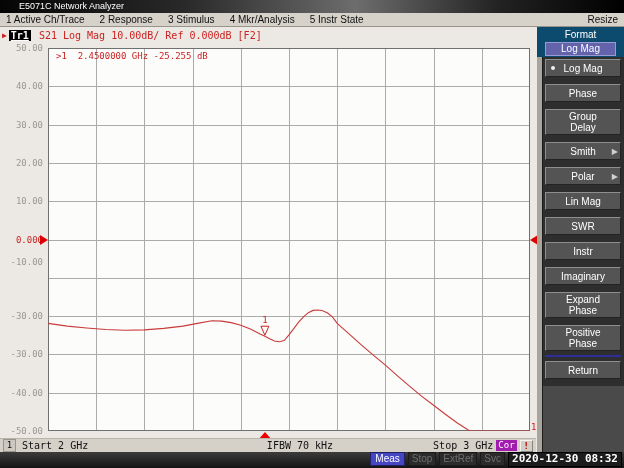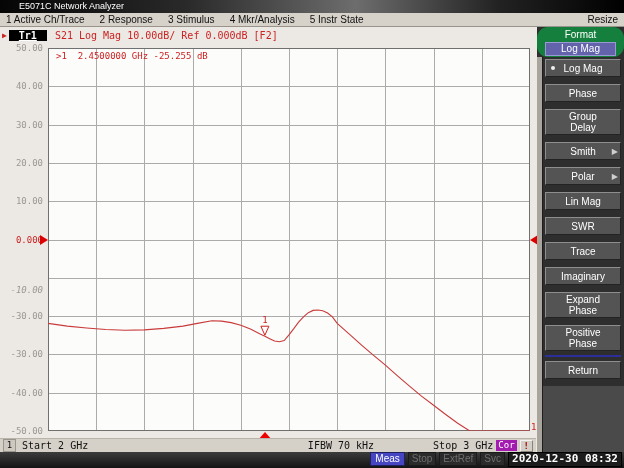--- a/index.html
+++ b/index.html
@@ -16,21 +16,21 @@
     border-bottom:1px solid #98948c;display:flex;align-items:center;gap:15px;
     padding:0 6px;font-size:10px;color:#101010;box-sizing:border-box;}
   .menubar .mspacer{flex:1;}
 
   
   .content{position:absolute;top:27px;left:0;width:537px;height:425px;background:#ece9e4;}
 
   .traceinfo{position:absolute;top:3px;left:2px;display:flex;align-items:center;gap:2px;
     font-family:"DejaVu Sans Mono",monospace;font-size:10px;color:#c22;white-space:pre;}
   .tr-arrow{color:#c22;font-size:8px;}
-  .tr-chip{background:#000000;color:#fff;padding:0 10px;font-weight:bold;text-decoration:underline;}
+  .tr-chip{background:#000000;color:#fff;padding:0 2px;font-weight:bold;text-decoration:underline;}
 
   .plot{position:absolute;left:48px;top:21px;width:482px;height:383px;background:#fcfcfb;}
   .plot svg{position:absolute;left:0;top:0;}
 
   .marker-readout{position:absolute;left:56px;top:24px;z-index:5;
     font-family:"DejaVu Sans Mono",monospace;font-size:9px;color:#c22;white-space:pre;}
 
   .ylabel{position:absolute;left:0;width:43px;text-align:right;
     font-family:"DejaVu Sans Mono",monospace;font-size:9px;color:#9b9892;}
   .ylabel.ref{color:#c22;}
@@ -44,29 +44,29 @@
   .trace-end{position:absolute;left:531px;font-family:"DejaVu Sans Mono",monospace;
     font-size:9px;color:#c22;}
 
   
   .stimbar{position:absolute;left:0;bottom:0;width:536px;height:14px;background:#d5d1c9;
     border-top:1px solid #b8b4ac;display:flex;align-items:center;box-sizing:border-box;
     font-family:"DejaVu Sans Mono",monospace;font-size:10px;color:#111;padding:0 3px;}
   .ch-box{border:1px solid #9a968e;background:#cdc9c1;min-width:9px;height:11px;
     line-height:10px;text-align:center;font-size:9px;margin-right:6px;padding:0 1px;}
   .stim-start{flex:1;}
-  .stim-ifbw{flex:0;white-space:nowrap;margin-right:59px;}
+  .stim-ifbw{flex:0;white-space:nowrap;margin-right:100px;}
   .stim-right{display:flex;align-items:center;gap:3px;}
   .cor-chip{background:#a21caf;color:#fff;font-size:9px;padding:0 2px;line-height:11px;}
   .alert-chip{background:#d2cec6;color:#a00;font-size:9px;font-weight:bold;
     border:1px solid;border-color:#f4f2ee #88847c #88847c #f4f2ee;padding:0 3px;line-height:10px;}
 
   
   .sidebar{position:absolute;top:27px;left:537px;width:87px;height:425px;background:#2e2e2e;}
-  .sb-header{position:relative;height:30px;background:#15803d;border-radius:11px;}
+  .sb-header{position:relative;height:30px;background:#0c4a6e;}
   .sb-format{color:#fff;font-size:10px;text-align:center;padding-top:2px;}
   .sb-chip{position:absolute;left:8px;right:8px;top:15px;height:12px;background:#6263ab;
     border:1px solid #9a9ad2;color:#fff;font-size:10px;text-align:center;line-height:11px;}
   .sb-scroll{position:absolute;left:0;top:30px;bottom:0;width:5px;background:#a9a59d;
     border-right:1px solid #1d1d1d;}
   .sb-body{position:absolute;left:6px;right:0;top:30px;bottom:0;display:flex;
     flex-direction:column;padding:2px 3px 0 2px;box-sizing:border-box;}
   .sb-btn{position:relative;min-height:18px;margin-bottom:7px;background:#545454;
     border:1px solid;border-color:#8e8e8e #232323 #232323 #8e8e8e;color:#fff;font-size:10px;
     display:flex;align-items:center;justify-content:center;text-align:center;
@@ -146,21 +146,21 @@
         </svg>
     </div>
 
     <div id="ylabels">
         <div class="ylabel" style="top: 16px;">50.00</div>
         <div class="ylabel" style="top: 54.3px;">40.00</div>
         <div class="ylabel" style="top: 92.6px;">30.00</div>
         <div class="ylabel" style="top: 130.9px;">20.00</div>
         <div class="ylabel" style="top: 169.2px;">10.00</div>
         <div class="ylabel ref" style="top: 207.5px;">0.000</div>
-        <div class="ylabel" style="top: 258px; font-style: italic;">-10.00</div>
+        <div class="ylabel" style="top: 230px;">-10.00</div>
         <div class="ylabel" style="top: 284.1px;">-30.00</div>
         <div class="ylabel" style="top: 322.4px;">-30.00</div>
         <div class="ylabel" style="top: 360.7px;">-40.00</div>
         <div class="ylabel" style="top: 399px;">-50.00</div>
       </div>
 
     <div class="ref-tri-left" id="ref-left" style="top: 207.5px;"></div>
     <div class="ref-tri-right" id="ref-right" style="top: 207.5px;"></div>
 
     <div class="stim-tri" id="stim-tri" style="left: 257.9px; top: 405px;"></div>
@@ -205,21 +205,21 @@
           <span>Polar</span>
           <span class="sb-arrow">▶</span>
         </div>
         <div class="sb-btn">
           <span>Lin Mag</span>
         </div>
         <div class="sb-btn">
           <span>SWR</span>
         </div>
         <div class="sb-btn">
-          <span>Trace</span>
+          <span>Instr</span>
         </div>
         <div class="sb-btn">
           <span>Imaginary</span>
         </div>
         <div class="sb-btn two">
           <span>Expand Phase</span>
         </div>
         <div class="sb-btn two">
           <span>Positive Phase</span>
         </div>

